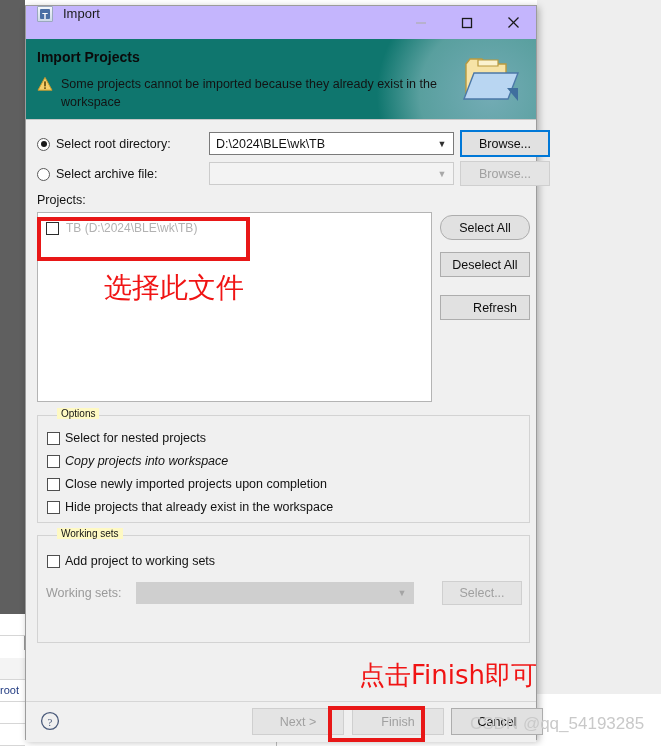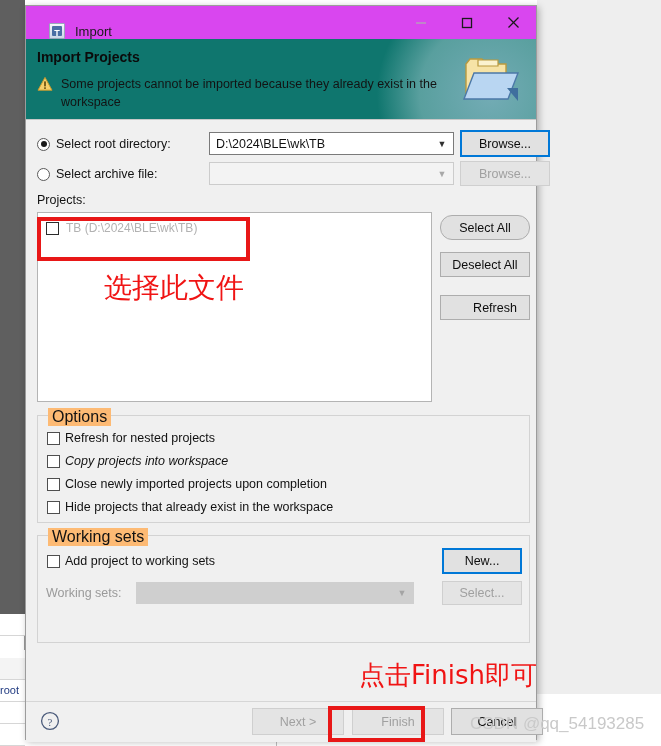--- a/index.html
+++ b/index.html
@@ -78,24 +78,23 @@
     background: #f0f0f0;
     border: 1px solid #9c9c9c;
     box-sizing: border-box;
     box-shadow: 2px 2px 7px rgba(0,0,0,0.28);
   }
 
   
   .titlebar {
     position: relative;
     height: 33px;
-    background: #d946ef;
+    background: #c4b5fd;
     display: flex;
-    align-items: flex-end;
-    padding-left: 12px;
+    align-items: flex-start;
   }
   .title-icon {
     width: 16px; height: 16px;
     margin-left: 11px;
     border: 1px solid #9aa8bd;
     background: linear-gradient(#f4f7fb, #ccd8e8);
     border-radius: 1px;
     position: relative;
     box-sizing: border-box;
   }
@@ -253,24 +252,24 @@
   .side-btn.b3 { top: 175px; padding-left: 20px; }
 
   
   .group {
     position: absolute;
     border: 1px solid #d3d3d3;
     box-sizing: border-box;
   }
   .group-title {
     position: absolute;
-    top: -8px; left: 10px;
-    background: #fdba74;
+    top: -8px; left: 19px;
+    background: #fef9c3;
     padding: 0 4px;
-    font-size: 16px;
+    font-size: 10px;
     color: #121212;
   }
   .group.options { left: 11px; top: 295px; width: 493px; height: 108px; }
   .group.workingsets { left: 11px; top: 415px; width: 493px; height: 108px; padding-left: 24px; }
 
   .opt-row { position: absolute; left: 9px; display: flex; align-items: center; }
   .opt-row .lbl { margin-left: 5px; font-size: 12.5px; color: #121212; white-space: nowrap; }
 
   .ws-combo {
     position: absolute;
@@ -426,21 +425,21 @@
       </div>
 
       <div class="btn side-btn b1">Select All</div>
       <div class="btn side-btn b2">Deselect All</div>
       <div class="btn side-btn b3">Refresh</div>
 
       <div class="group options">
         <div class="group-title">Options</div>
         <div class="opt-row" style="top:15px;">
           <div class="checkbox"></div>
-          <div class="lbl">Refresh for nested projects</div>
+          <div class="lbl">Select for nested projects</div>
         </div>
         <div class="opt-row" style="top:38px;font-style:italic;">
           <div class="checkbox"></div>
           <div class="lbl">Copy projects into workspace</div>
         </div>
         <div class="opt-row" style="top:61px;">
           <div class="checkbox"></div>
           <div class="lbl">Close newly imported projects upon completion</div>
         </div>
         <div class="opt-row" style="top:84px;">
@@ -448,21 +447,20 @@
           <div class="lbl">Hide projects that already exist in the workspace</div>
         </div>
       </div>
 
       <div class="group workingsets">
         <div class="group-title">Working sets</div>
         <div class="opt-row" style="top:18px;">
           <div class="checkbox"></div>
           <div class="lbl">Add project to working sets</div>
         </div>
-        <div class="btn btn-new focus">New...</div>
         <div class="ws-label">Working sets:</div>
         <div class="ws-combo">
           <div class="combo-value"></div>
           <div class="combo-arrow">▼</div>
         </div>
         <div class="btn btn-select disabled">Select...</div>
       </div>
     </div>
 
     <div class="footer">

